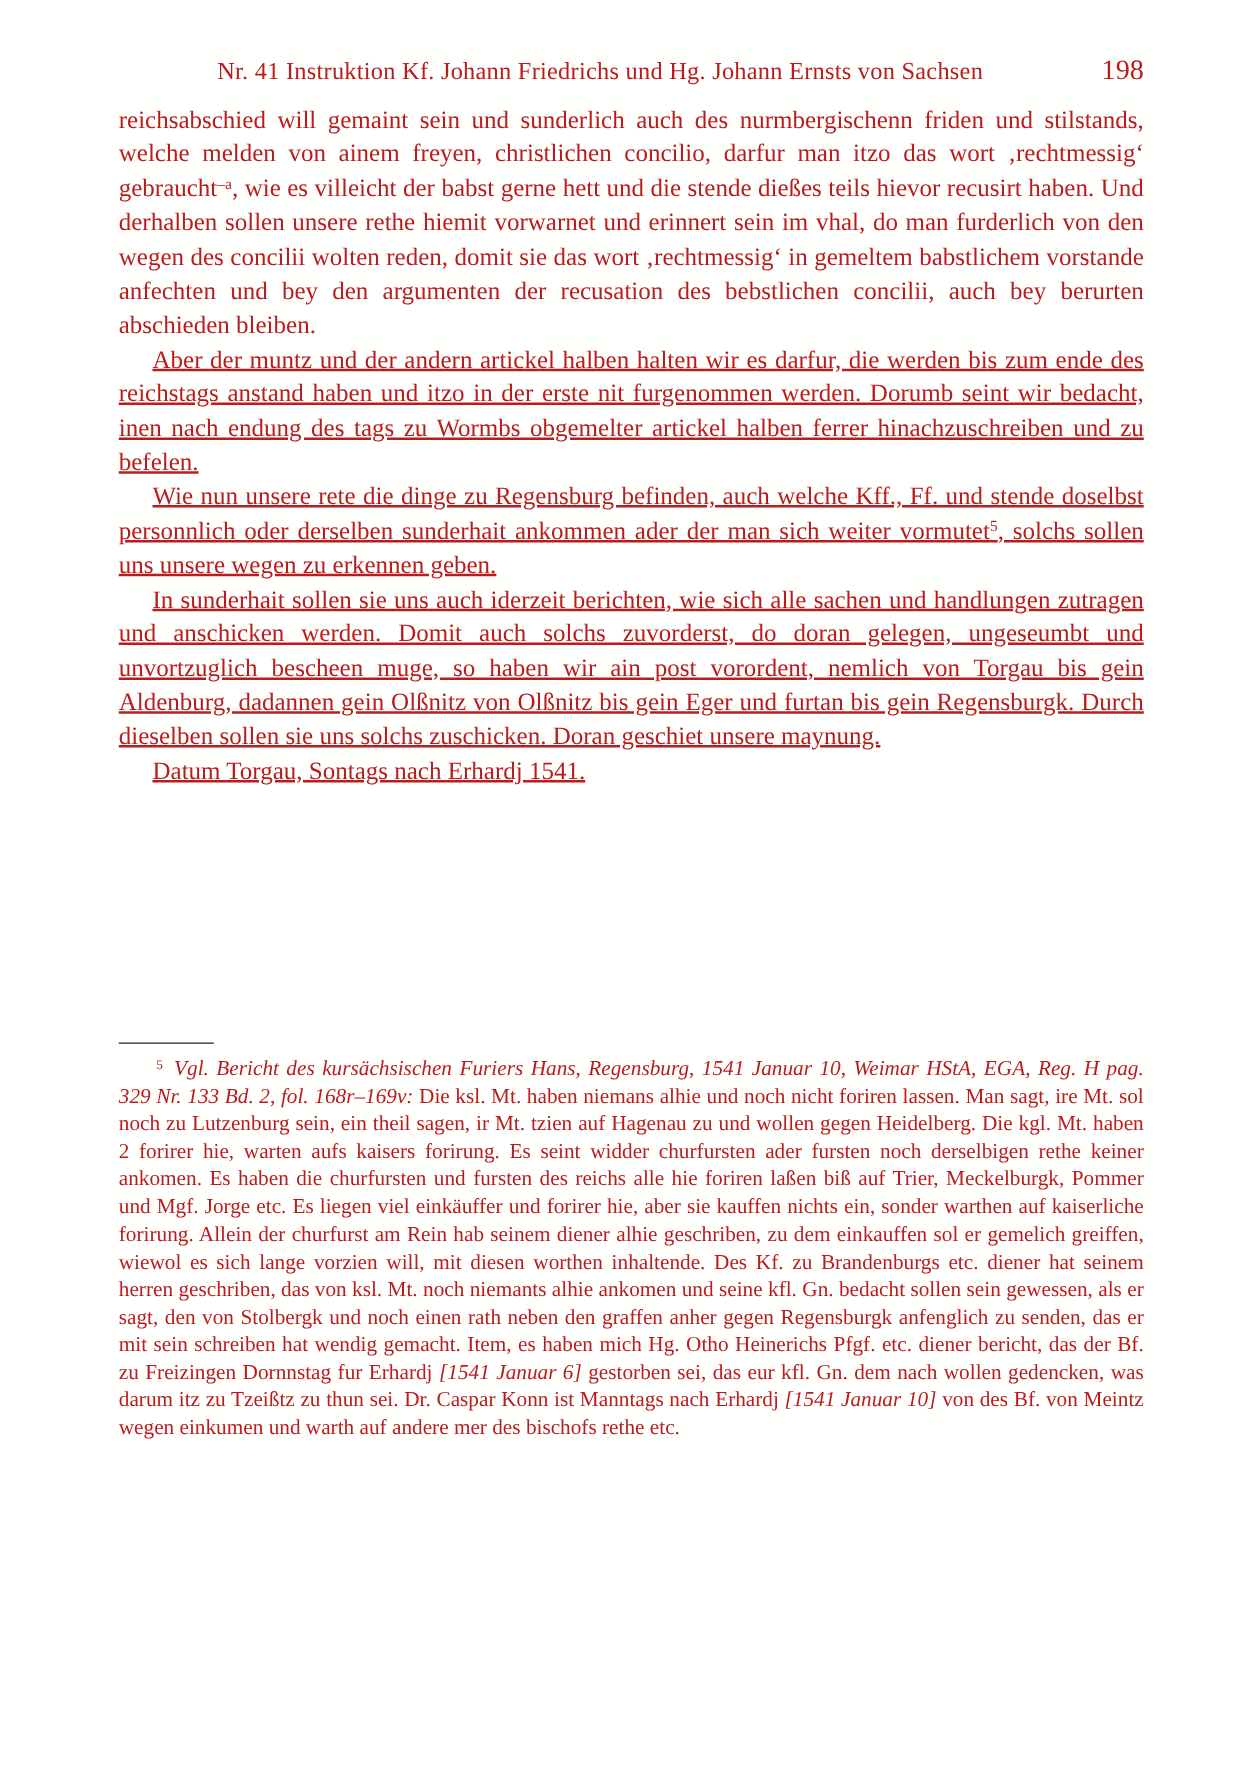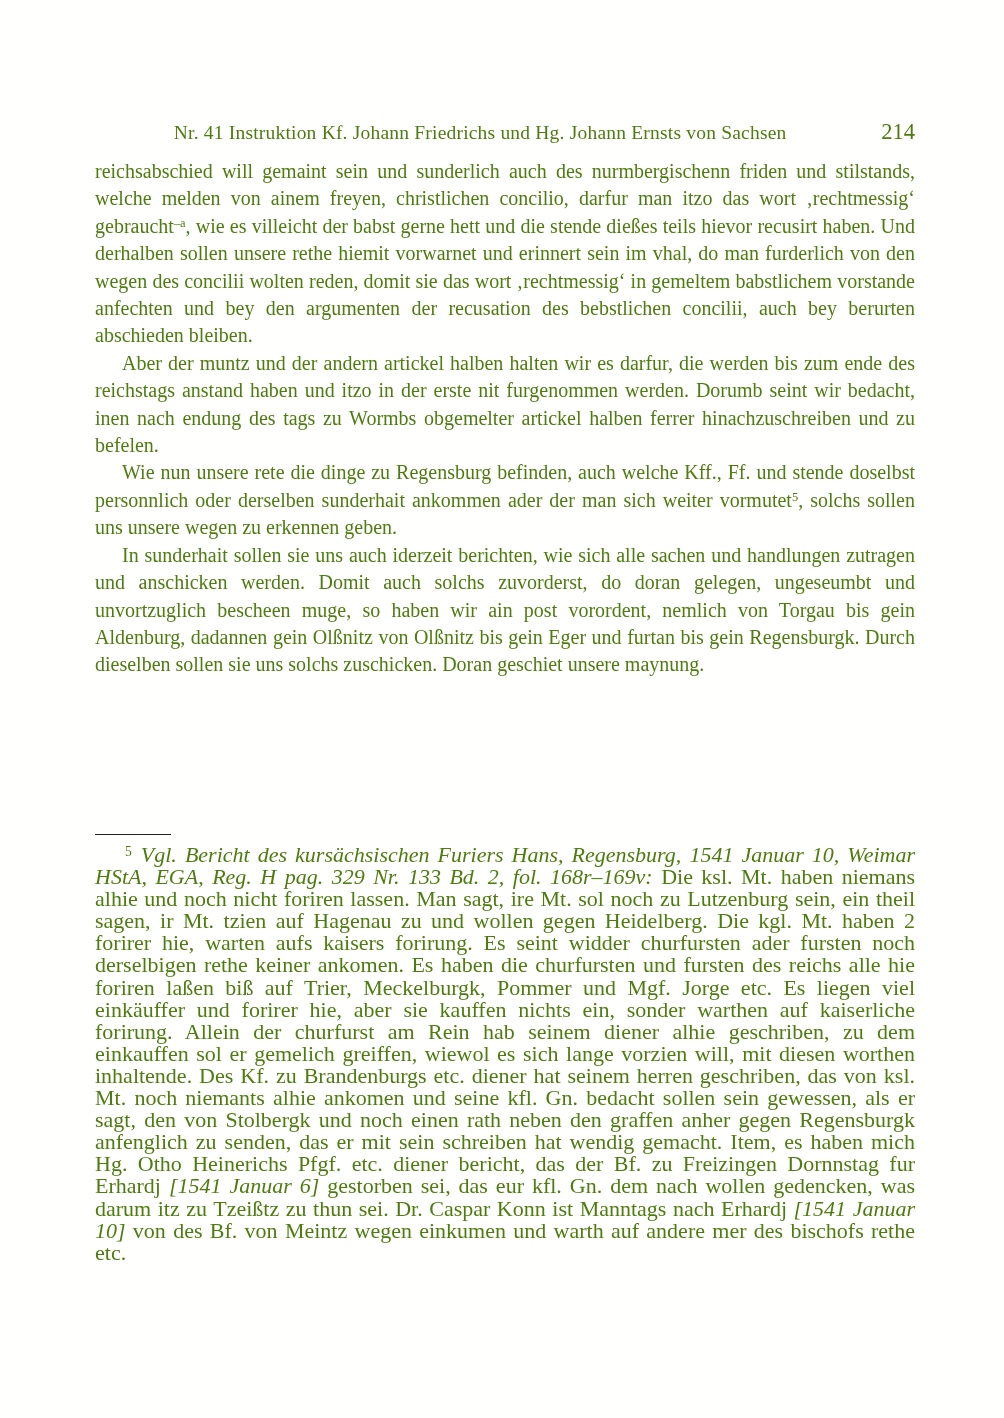--- a/index.html
+++ b/index.html
@@ -2,24 +2,24 @@
 <html lang="de"><head>
 <meta charset="utf-8">
 <style>
   * { margin: 0; padding: 0; box-sizing: border-box; }
   html, body { background: #ffffff; }
   .page {
     width: 1004px;
     height: 1418px;
     margin: 0 auto;
     background: #fffffe;
-    color: #4d7c0f;
+    color: #b91c1c;
     font-family: "Liberation Serif", "DejaVu Serif", serif;
     position: relative;
-    padding: 120px 89px 0 95px;
+    padding: 44px 89px 0 95px;
     overflow: hidden;
   }
   .running-head {
     display: flex;
     align-items: baseline;
     font-size: 19.5px;
     line-height: 24px;
     margin-bottom: 13px;
   }
   .head-title {
@@ -31,21 +31,21 @@
   .page-number {
     font-size: 22.5px;
     margin-left: 16px;
   }
   .body-text {
     font-size: 20px;
     line-height: 27.4px;
     text-align: justify;
   }
   .para { margin: 0; }
-  .para.indent { text-indent: 27px; }
+  .para.indent { text-indent: 27px; text-decoration: underline; }
   sup.fn-sup {
     font-size: 0.62em;
     line-height: 0;
     vertical-align: baseline;
     position: relative;
     top: -0.45em;
   }
   .italic { font-style: italic; }
   .footnote-area {
     position: absolute;
@@ -53,42 +53,43 @@
     left: 95px;
     right: 89px;
   }
   .footnote-rule {
     width: 76px;
     height: 0;
     border-top: 1.7px solid #242424;
     margin-bottom: 9px;
   }
   .footnote-text {
-    font-size: 22px;
+    font-size: 17px;
     line-height: 22.1px;
     text-align: justify;
     text-indent: 30px;
   }
   .fn-marker-gap { display: inline-block; width: 9px; }
 </style>
 </head>
 <body>
 
 <div class="page">
 
   <header class="running-head">
     <span class="head-title">Nr. 41 Instruktion Kf. Johann Friedrichs und Hg. Johann Ernsts von Sachsen</span>
-    <span class="page-number">214</span>
+    <span class="page-number">198</span>
   </header>
 
   <main class="body-text">
       <p class="para"><span>reichsabschied will gemaint sein und sunderlich auch des nurmbergischenn friden und stilstands, welche melden von ainem freyen, christlichen concilio, darfur man itzo das wort ‚rechtmessig‘ gebraucht</span><sup class="fn-sup">–a</sup><span>, wie es villeicht der babst gerne hett und die stende dießes teils hievor recusirt haben. Und derhalben sollen unsere rethe hiemit vorwarnet und erinnert sein im vhal, do man furderlich von den wegen des concilii wolten reden, domit sie das wort ‚rechtmessig‘ in gemeltem babstlichem vorstande anfechten und bey den argumenten der recusation des bebstlichen concilii, auch bey berurten abschieden bleiben.</span></p>
       <p class="para indent"><span>Aber der muntz und der andern artickel halben halten wir es darfur, die werden bis zum ende des reichstags anstand haben und itzo in der erste nit furgenommen werden. Dorumb seint wir bedacht, inen nach endung des tags zu Wormbs obgemelter artickel halben ferrer hinachzuschreiben und zu befelen.</span></p>
       <p class="para indent"><span>Wie nun unsere rete die dinge zu Regensburg befinden, auch welche Kff., Ff. und stende doselbst personnlich oder derselben sunderhait ankommen ader der man sich weiter vormutet</span><sup class="fn-sup">5</sup><span>, solchs sollen uns unsere wegen zu erkennen geben.</span></p>
       <p class="para indent"><span>In sunderhait sollen sie uns auch iderzeit berichten, wie sich alle sachen und handlungen zutragen und anschicken werden. Domit auch solchs zuvorderst, do doran gelegen, ungeseumbt und unvortzuglich bescheen muge, so haben wir ain post vorordent, nemlich von Torgau bis gein Aldenburg, dadannen gein Olßnitz von Olßnitz bis gein Eger und furtan bis gein Regensburgk. Durch dieselben sollen sie uns solchs zuschicken. Doran geschiet unsere maynung.</span></p>
+      <p class="para indent"><span>Datum Torgau, Sontags nach Erhardj 1541.</span></p>
     </main>
 
   <div class="footnote-area">
     <div class="footnote-rule"></div>
     <p class="footnote-text"><sup class="fn-sup">5</sup><span class="fn-marker-gap"> </span><span class="italic">Vgl. Bericht des kursächsischen Furiers Hans, Regensburg, 1541 Januar 10, Weimar HStA, EGA, Reg. H pag. 329 Nr. 133 Bd. 2, fol. 168r–169v:</span><span> Die ksl. Mt. haben niemans alhie und noch nicht foriren lassen. Man sagt, ire Mt. sol noch zu Lutzenburg sein, ein theil sagen, ir Mt. tzien auf Hagenau zu und wollen gegen Heidelberg. Die kgl. Mt. haben 2 forirer hie, warten aufs kaisers forirung. Es seint widder churfursten ader fursten noch derselbigen rethe keiner ankomen. Es haben die churfursten und fursten des reichs alle hie foriren laßen biß auf Trier, Meckelburgk, Pommer und Mgf. Jorge etc. Es liegen viel einkäuffer und forirer hie, aber sie kauffen nichts ein, sonder warthen auf kaiserliche forirung. Allein der churfurst am Rein hab seinem diener alhie geschriben, zu dem einkauffen sol er gemelich greiffen, wiewol es sich lange vorzien will, mit diesen worthen inhaltende. Des Kf. zu Brandenburgs etc. diener hat seinem herren geschriben, das von ksl. Mt. noch niemants alhie ankomen und seine kfl. Gn. bedacht sollen sein gewessen, als er sagt, den von Stolbergk und noch einen rath neben den graffen anher gegen Regensburgk anfenglich zu senden, das er mit sein schreiben hat wendig gemacht. Item, es haben mich Hg. Otho Heinerichs Pfgf. etc. diener bericht, das der Bf. zu Freizingen Dornnstag fur Erhardj </span><span class="italic">[1541 Januar 6]</span><span> gestorben sei, das eur kfl. Gn. dem nach wollen gedencken, was darum itz zu Tzeißtz zu thun sei. Dr. Caspar Konn ist Manntags nach Erhardj </span><span class="italic">[1541 Januar 10]</span><span> von des Bf. von Meintz wegen einkumen und warth auf andere mer des bischofs rethe etc.</span></p>
   </div>
 
 </div>
 
 </body></html>

